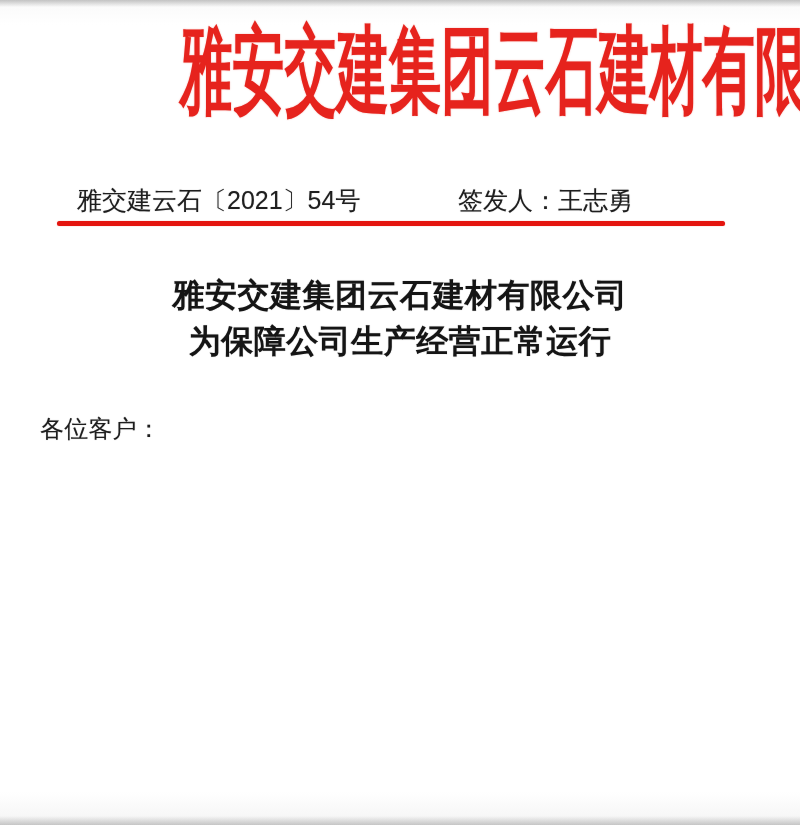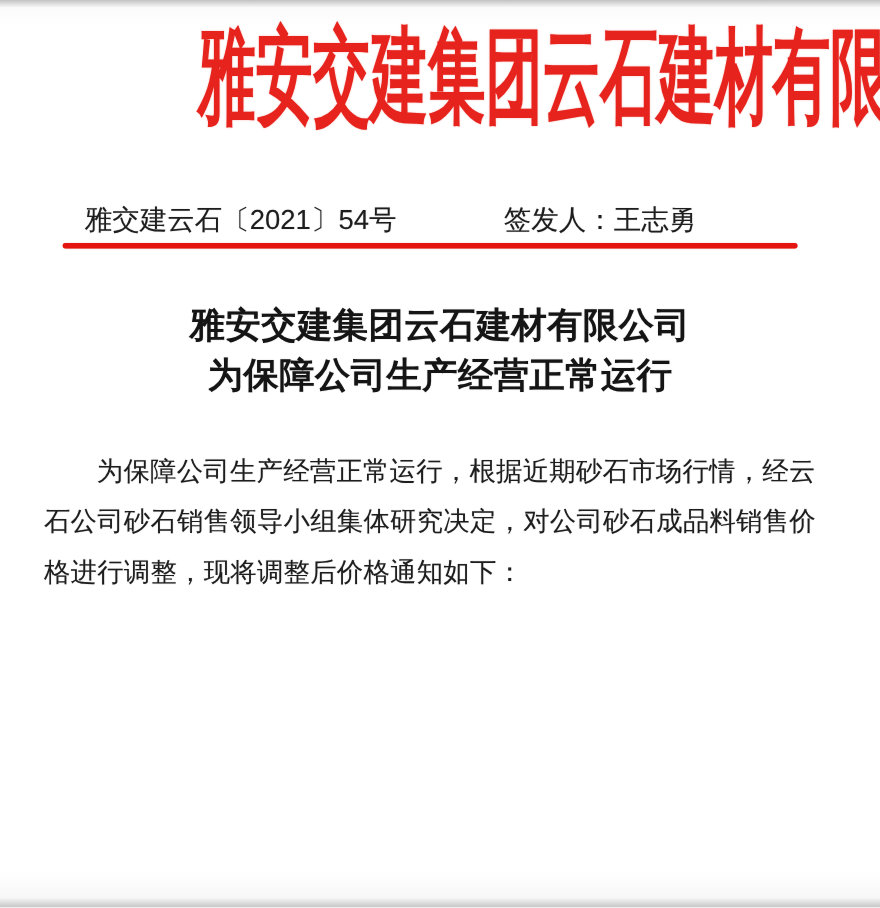--- a/index.html
+++ b/index.html
@@ -132,18 +132,18 @@
   </div>
 
   <div class="red-rule"></div>
 
   <div class="doc-title">
     <div>雅安交建集团云石建材有限公司</div>
     <div>为保障公司生产经营正常运行</div>
   </div>
 
   <div class="content">
-    <div class="paragraph">为保障公司生产经营正常运行，根据近期砂石市场行情，经云石公司砂石销售领导小组集体研究决定，对公司砂石成品料销售价格进行调整，现将调整后价格通知如下：</div>
+    <div class="salutation">各位客户：</div>
   </div>
 
   <div class="bottom-shade"></div>
 
 </div>
 
 </body></html>

